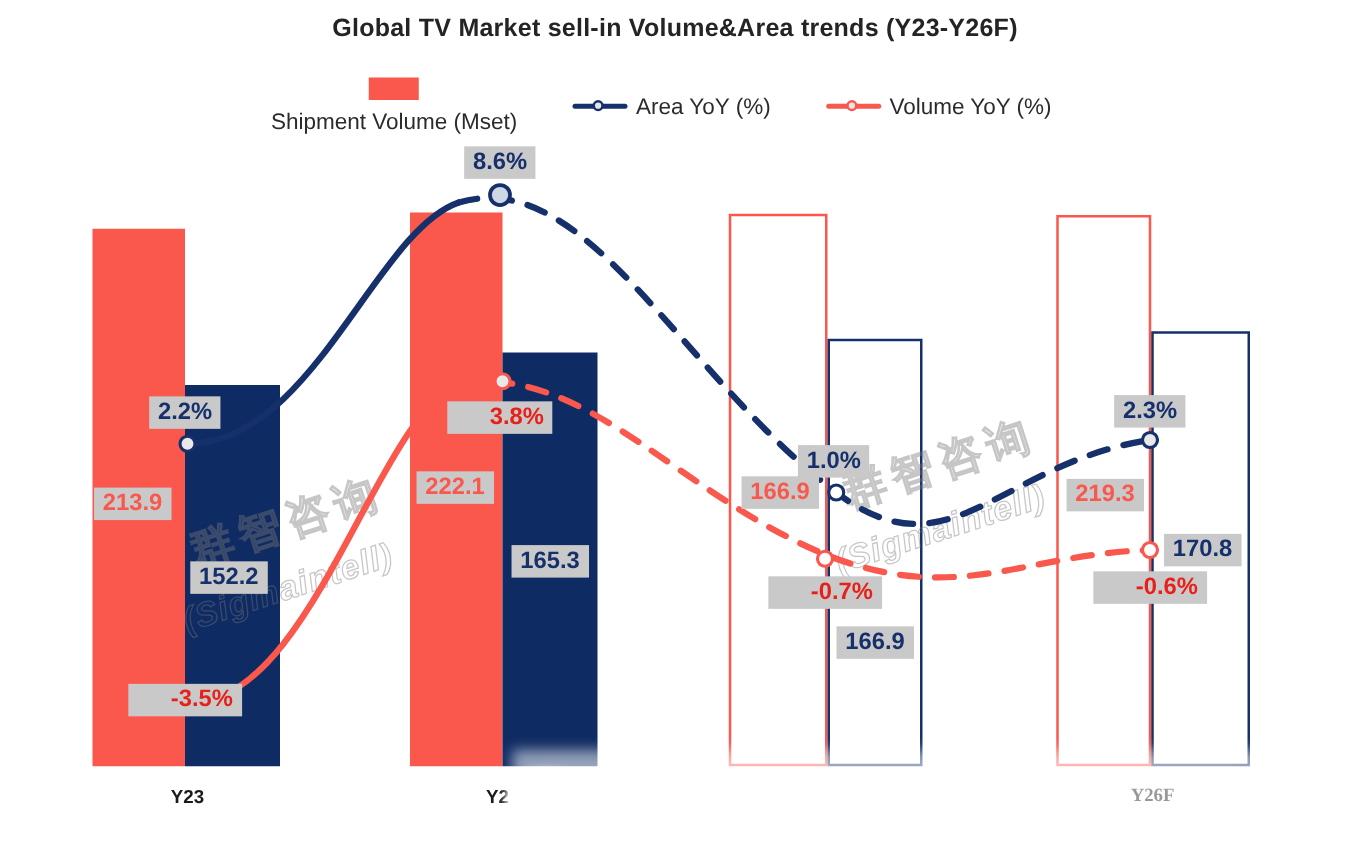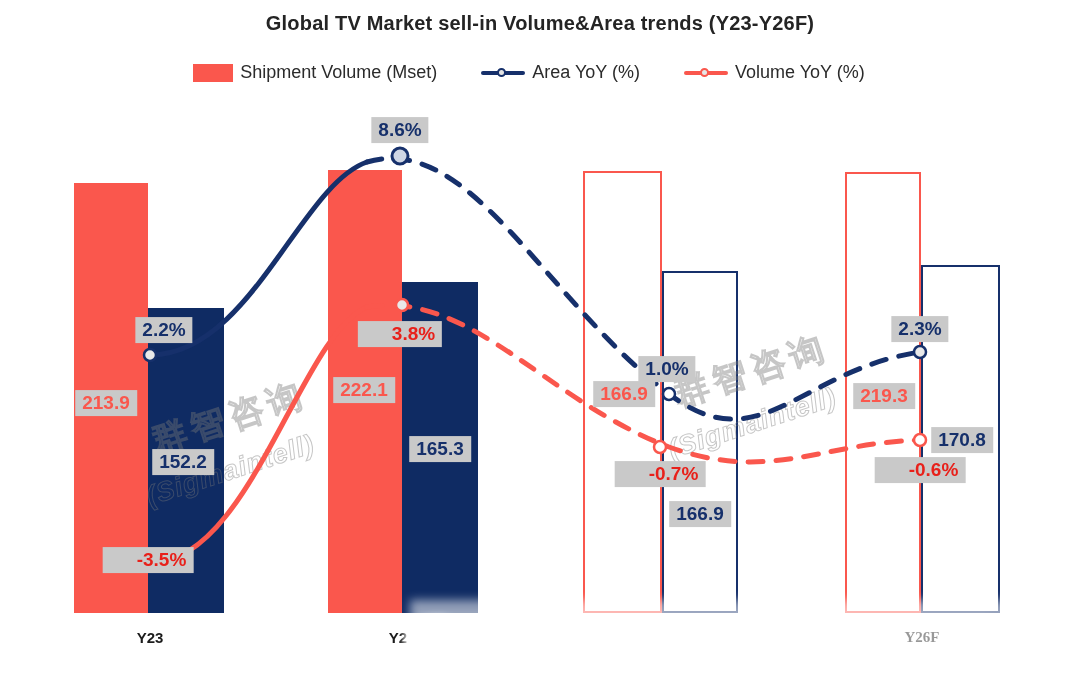--- a/index.html
+++ b/index.html
@@ -15,21 +15,21 @@
     position:absolute;left:0;top:12px;width:1080px;text-align:center;
     font-size:20px;font-weight:bold;color:#242424;letter-spacing:.2px;
   }
 
   
   .legend{
     position:absolute;left:0;top:62px;width:1080px;
     display:flex;justify-content:center;align-items:center;gap:0px;
   }
   .legend-item{display:flex;align-items:center;gap:7px;margin:0 22px;}
-  .legend-item:first-child{margin-left:0;}
+  .legend-item:first-child{margin-left:0;flex-direction:column;}
   .swatch-box{width:40px;height:18px;display:block;}
   .swatch-vol{background:#FA574D;}
   .swatch-area{background:#0F2B63;}
   .swatch-line{position:relative;width:44px;height:16px;display:block;}
   .swatch-line::before{
     content:"";position:absolute;left:0;top:6px;width:44px;height:4px;border-radius:2px;
   }
   .swatch-line.vol::before{background:#FA574D;}
   .swatch-line.area::before{background:#16306B;}
   .swatch-line::after{
@@ -139,21 +139,21 @@
       <circle cx="400" cy="156" r="8" fill="#CFD6E4" stroke="#16306B" stroke-width="3"></circle>
       <circle cx="669" cy="394" r="6" fill="#FFFFFF" stroke="#16306B" stroke-width="2.5"></circle>
       <circle cx="920" cy="352" r="6" fill="#E9E9E9" stroke="#16306B" stroke-width="2.5"></circle>
 
       <circle cx="150" cy="563" r="6" fill="#E9E9E9" stroke="#FA574D" stroke-width="2.5"></circle>
       <circle cx="402" cy="305" r="6" fill="#E9E9E9" stroke="#FA574D" stroke-width="2.5"></circle>
       <circle cx="660" cy="447" r="6" fill="#FFFFFF" stroke="#FA574D" stroke-width="2.5"></circle>
       <circle cx="920" cy="440" r="6" fill="#FFFFFF" stroke="#FA574D" stroke-width="2.5"></circle>
     </svg>
 
-    <div class="dlabel yoy-area" style="left:164px;top:330px;">2.2%</div>
+    <div class="dlabel yoy-area" style="left:148px;top:330px;">2.2%</div>
     <div class="dlabel vol" style="left:106px;top:403px;">213.9</div>
     <div class="dlabel area" style="left:183px;top:462px;">152.2</div>
     <div class="dlabel yoy-vol" style="left:148px;top:560px;">-3.5%</div>
 
     <div class="dlabel yoy-area" style="left:400px;top:130px;">8.6%</div>
     <div class="dlabel yoy-vol" style="left:400px;top:334px;">3.8%</div>
     <div class="dlabel vol" style="left:364px;top:390px;">222.1</div>
     <div class="dlabel area" style="left:440px;top:449px;">165.3</div>
 
     <div class="dlabel yoy-area" style="left:667px;top:369px;">1.0%</div>

